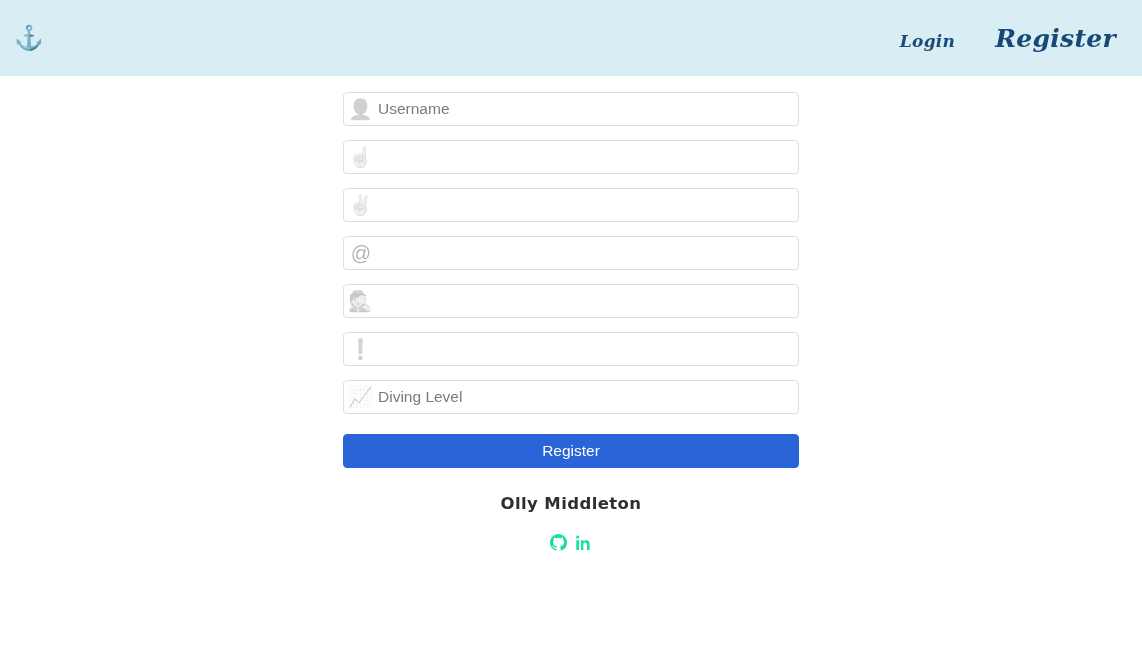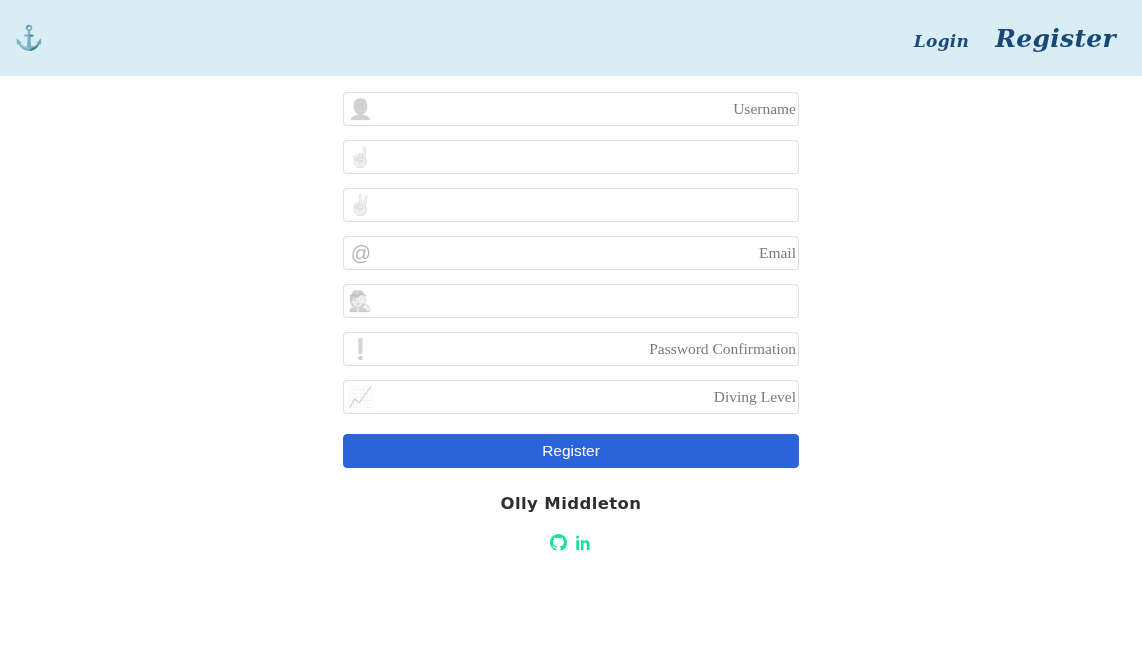--- a/index.html
+++ b/index.html
@@ -32,21 +32,21 @@
   .brand-anchor {
     font-size: 24px;
     line-height: 1;
     display: block;
     filter: saturate(1.15);
   }
 
   .main-nav {
     display: flex;
     align-items: baseline;
-    gap: 26px;
+    gap: 40px;
     padding-right: 12px;
   }
   .nav-link {
     text-decoration: none;
     color: #1a4b7a;
     font-family: "DejaVu Serif", serif;
     font-style: italic;
     font-weight: bold;
     letter-spacing: 0.3px;
   }
@@ -86,26 +86,25 @@
     line-height: 1;
     opacity: 0.30;
     filter: grayscale(1);
     user-select: none;
   }
   .field-input {
     flex: 1 1 auto;
     border: none;
     outline: none;
     height: 100%;
-    font-family: Liberation Serif, serif;
+    font-family: Liberation Sans, sans-serif;
     font-size: 15.5px;
     color: #a16207;
     background: transparent;
     padding: 0 2px 0 0;
-    text-align: right;
   }
   .field-input::placeholder { color: #7b7b7b; opacity: 1; }
 
   .submit-btn {
     width: 456px;
     height: 34px;
     margin-top: 6px;
     background: #2a64d8;
     border: 1px solid #2a64d8;
     border-radius: 4px;
@@ -173,30 +172,28 @@
     <div class="field">
       <span class="field-icon">☝</span>
     </div>
 
     <div class="field">
       <span class="field-icon">✌</span>
     </div>
 
     <div class="field">
       <span class="field-icon">@</span>
-      <input class="field-input" type="email" placeholder="Email" style="">
     </div>
 
     <div class="field">
       <span class="field-icon">🕵</span>
     </div>
 
     <div class="field">
       <span class="field-icon">❗</span>
-      <input class="field-input" type="password" placeholder="Password Confirmation" style="">
     </div>
 
     <div class="field">
       <span class="field-icon">📈</span>
       <input class="field-input" type="text" placeholder="Diving Level" style="">
     </div>
 
     <button type="button" class="submit-btn">Register</button>
   </form>
 

